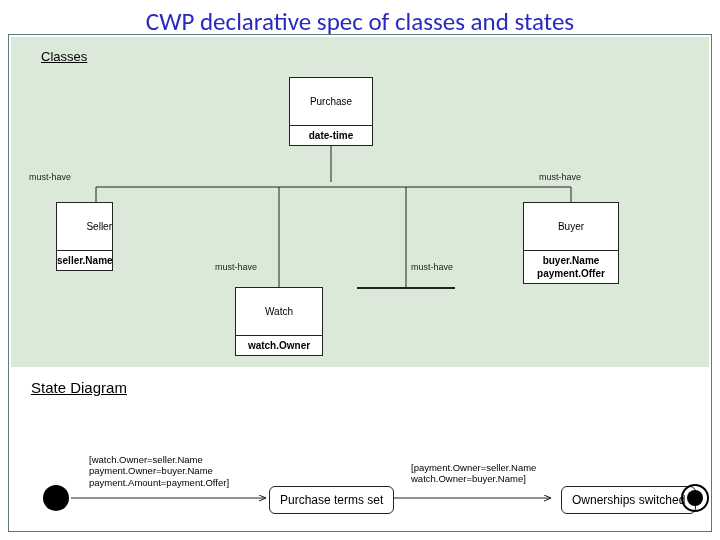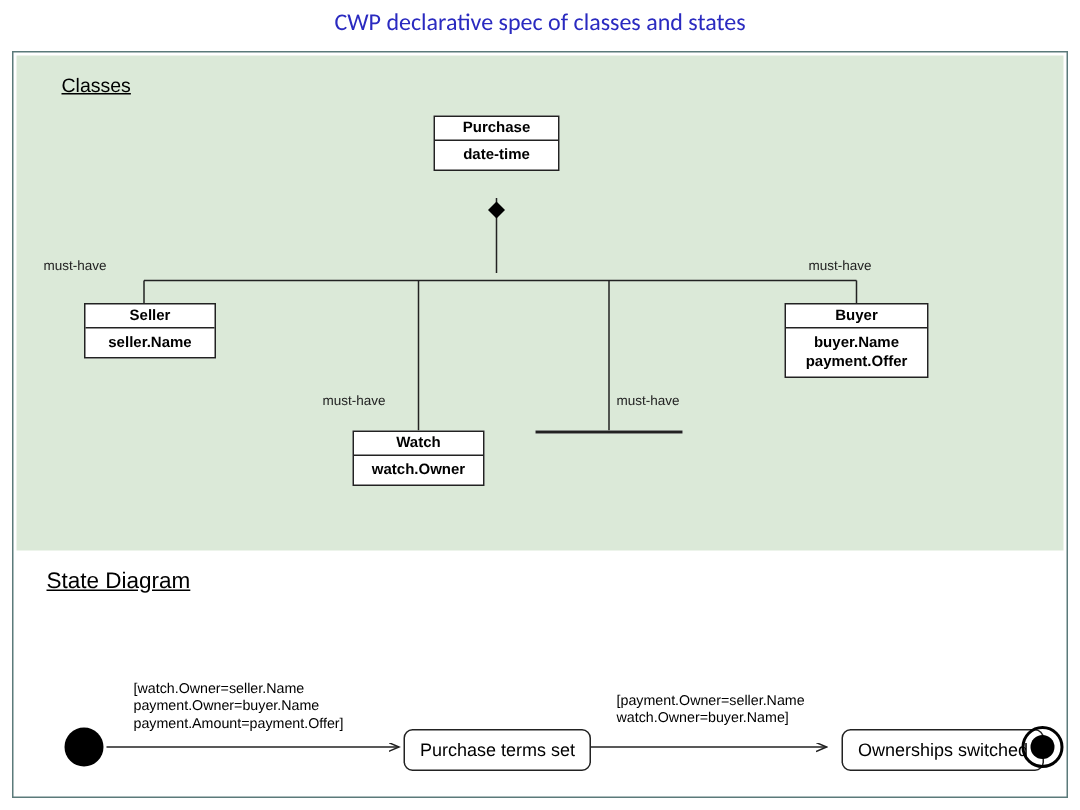--- a/index.html
+++ b/index.html
@@ -1,24 +1,24 @@
 <!DOCTYPE html>
 <html><head>
   <meta charset="utf-8">
   <style>
     * { box-sizing: border-box; margin: 0; padding: 0; }
     body { width: 720px; height: 540px; font-family: Arial, sans-serif; background: #fff; position: relative; overflow: hidden; }
-    .title { text-align: center; font-size: 16px; color: #2a2ac0; padding: 6px 0 2px; font-family: Calibri, Arial, sans-serif; }
+    .title { text-align: center; font-size: 25px; color: #2a2ac0; padding: 6px 0 2px; font-family: Calibri, Arial, sans-serif; }
     .outer-frame { position: absolute; left: 8px; top: 34px; width: 704px; height: 498px; border: 1px solid #5b7a7a; }
     .classes-panel { position: absolute; left: 2px; top: 2px; width: 698px; height: 330px; background: #dbe9d8; }
     .section-label { font-size: 13px; text-decoration: underline; font-weight: 500; }
     .classes-label { position: absolute; left: 30px; top: 12px; }
     .state-label { position: absolute; left: 22px; top: 344px; font-size: 15px; }
     .class-box { position: absolute; background: #fff; border: 1px solid #222; font-size: 10px; text-align: center; }
-    .class-title { font-weight: bold; padding: 2px 0; border-bottom: 1px solid #222; }
+    .class-title { font-weight: normal; padding: 18px 0; border-bottom: 1px solid #222; }
     .class-body { padding: 3px 0; font-weight: bold; line-height: 1.3; }
     .assoc-label { position: absolute; font-size: 9px; color: #222; }
     svg.lines { position: absolute; left: 0; top: 0; width: 698px; height: 330px; pointer-events: none; }
     .diamond { position: absolute; width: 8px; height: 8px; background: #000; transform: rotate(45deg); }
     .state-diagram { position: absolute; left: 2px; top: 365px; width: 698px; height: 160px; }
     .start-circle { position: absolute; width: 26px; height: 26px; border-radius: 50%; background: #000; }
     .end-outer { position: absolute; width: 28px; height: 28px; border-radius: 50%; border: 2px solid #000; display: flex; align-items: center; justify-content: center; }
     .end-inner { width: 16px; height: 16px; border-radius: 50%; background: #000; }
     .state-box { position: absolute; background: #fff; border: 1px solid #222; border-radius: 6px; font-size: 12px; padding: 6px 10px; text-align: left; }
     .trans-label { position: absolute; font-size: 9.5px; text-align: left; line-height: 1.2; }
@@ -45,21 +45,21 @@
       <line x1="395" y1="235" x2="395" y2="250" stroke="#222" stroke-width="1"></line>
     </svg>
 
     <div class="diamond" style="left:316px; top:99px;"></div>
 
     <div class="class-box" style="left:278px; top:40px; width:84px;">
       <div class="class-title">Purchase</div>
       <div class="class-body">date-time</div>
     </div>
 
-    <div class="class-box" style="left:45px; top:165px; width:88px;">
+    <div class="class-box" style="left:45px; top:165px; width:57px;text-align:right;">
       <div class="class-title">Seller</div>
       <div class="class-body">seller.Name</div>
     </div>
 
     <div class="class-box" style="left:224px; top:250px; width:88px;">
       <div class="class-title">Watch</div>
       <div class="class-body">watch.Owner</div>
     </div>
 
     <div class="class-box" style="left:512px; top:165px; width:96px;">

